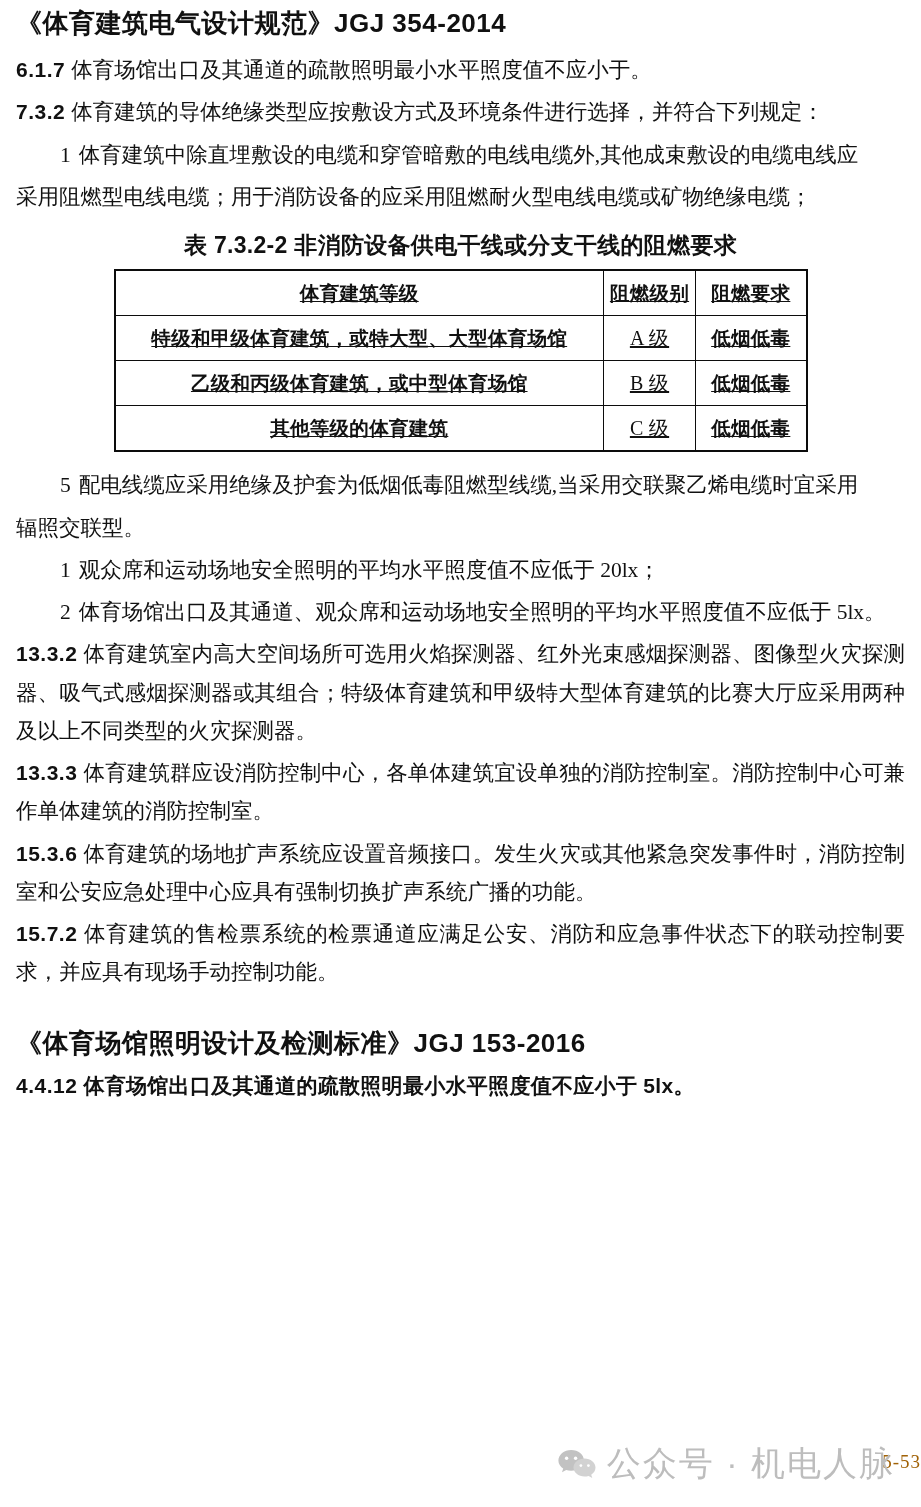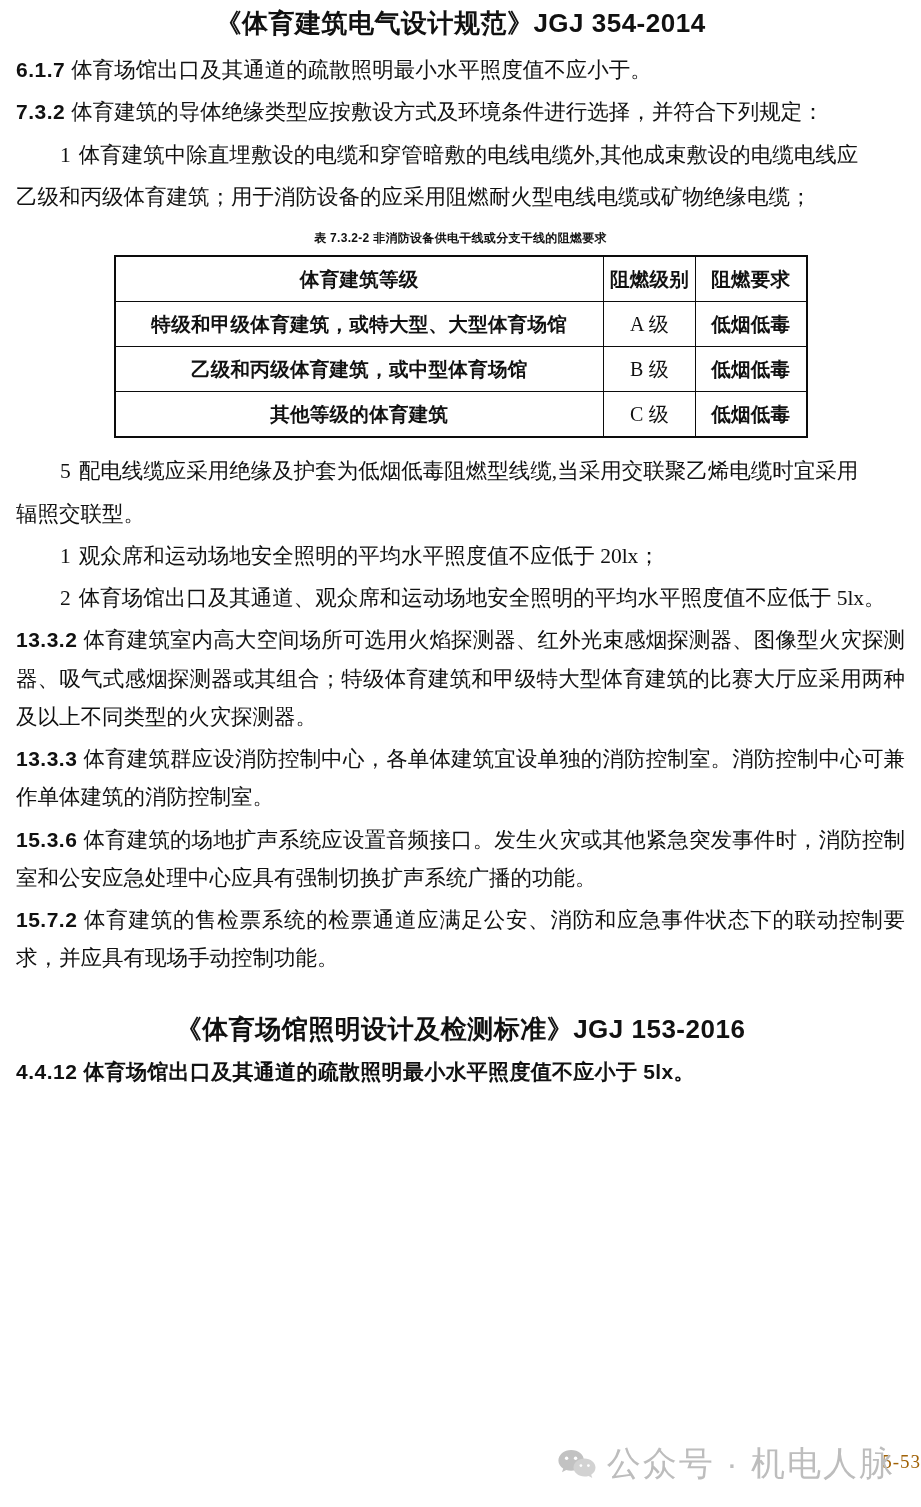--- a/index.html
+++ b/index.html
@@ -22,21 +22,20 @@
   
   .std-heading {
     font-family: "Liberation Sans", "DejaVu Sans", sans-serif;
     font-weight: bold;
     font-size: 26px;
     letter-spacing: 0.5px;
     line-height: 1.2;
     margin: 0;
     padding: 8px 0 10px 0;
     white-space: nowrap;
-    text-align: center;
   }
   .std-heading-2 {
     padding-top: 34px;
     padding-bottom: 6px;
   }
 
   
   .clause {
     font-size: 21.5px;
     line-height: 1.78;
@@ -79,35 +78,36 @@
     margin: 0;
     padding: 2px 0;
     text-align: justify;
     text-justify: inter-ideograph;
   }
 
   
   .table-caption {
     font-family: "Liberation Sans", "DejaVu Sans", sans-serif;
     font-weight: bold;
-    font-size: 12px;
+    font-size: 23px;
     text-align: center;
     padding: 12px 0 8px 0;
     letter-spacing: 0.3px;
   }
   .table-wrap {
     display: flex;
     justify-content: center;
   }
   table.flame-table {
     border-collapse: collapse;
     width: 692px;
     border: 2.5px solid #0c0c0c;
     table-layout: fixed;
     font-family: "Liberation Sans", "DejaVu Sans", sans-serif;
+    text-decoration: underline;
   }
   table.flame-table td {
     border: 1.2px solid #0c0c0c;
     text-align: center;
     vertical-align: middle;
     height: 38px;
     font-size: 19.5px;
     font-weight: bold;
     letter-spacing: 0.3px;
     padding: 3px 4px;
@@ -175,21 +175,21 @@
     <span class="num">6.1.7</span><span>体育场馆出口及其通道的疏散照明最小水平照度值不应小于。</span>
   </p>
 
   <p class="clause">
     <span class="num">7.3.2</span><span>体育建筑的导体绝缘类型应按敷设方式及环境条件进行选择，并符合下列规定：</span>
   </p>
 
   <p class="sub-item">
     <span class="idx">1</span><span>体育建筑中除直埋敷设的电缆和穿管暗敷的电线电缆外,其他成束敷设的电缆电线应</span>
   </p>
-  <p class="cont">乙级和丙级体育建筑；用于消防设备的应采用阻燃耐火型电线电缆或矿物绝缘电缆；</p>
+  <p class="cont">采用阻燃型电线电缆；用于消防设备的应采用阻燃耐火型电线电缆或矿物绝缘电缆；</p>
 
 
   <div class="table-caption">表 7.3.2-2 非消防设备供电干线或分支干线的阻燃要求</div>
 
   <div class="table-wrap">
     <table class="flame-table">
       <colgroup>
         <col class="c1">
           <col class="c2">
           <col class="c3">

